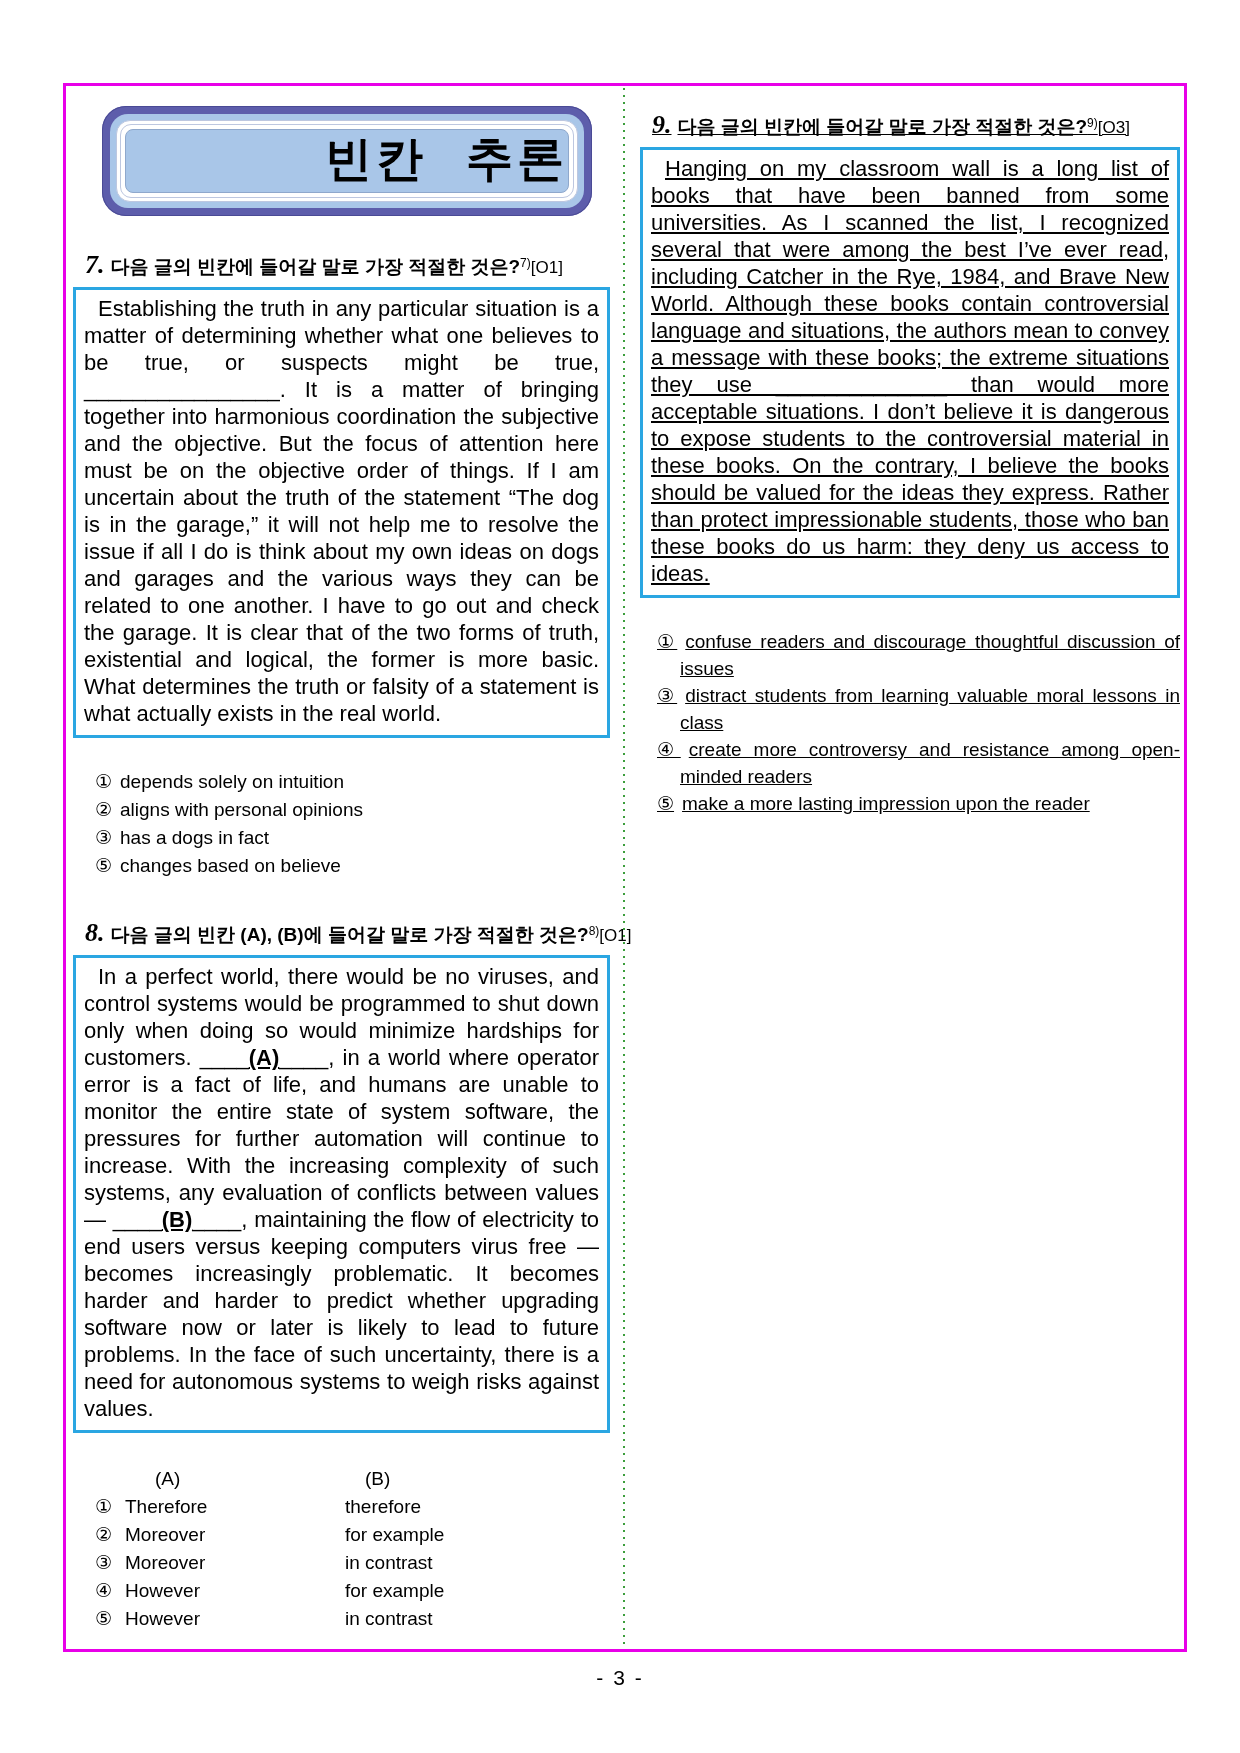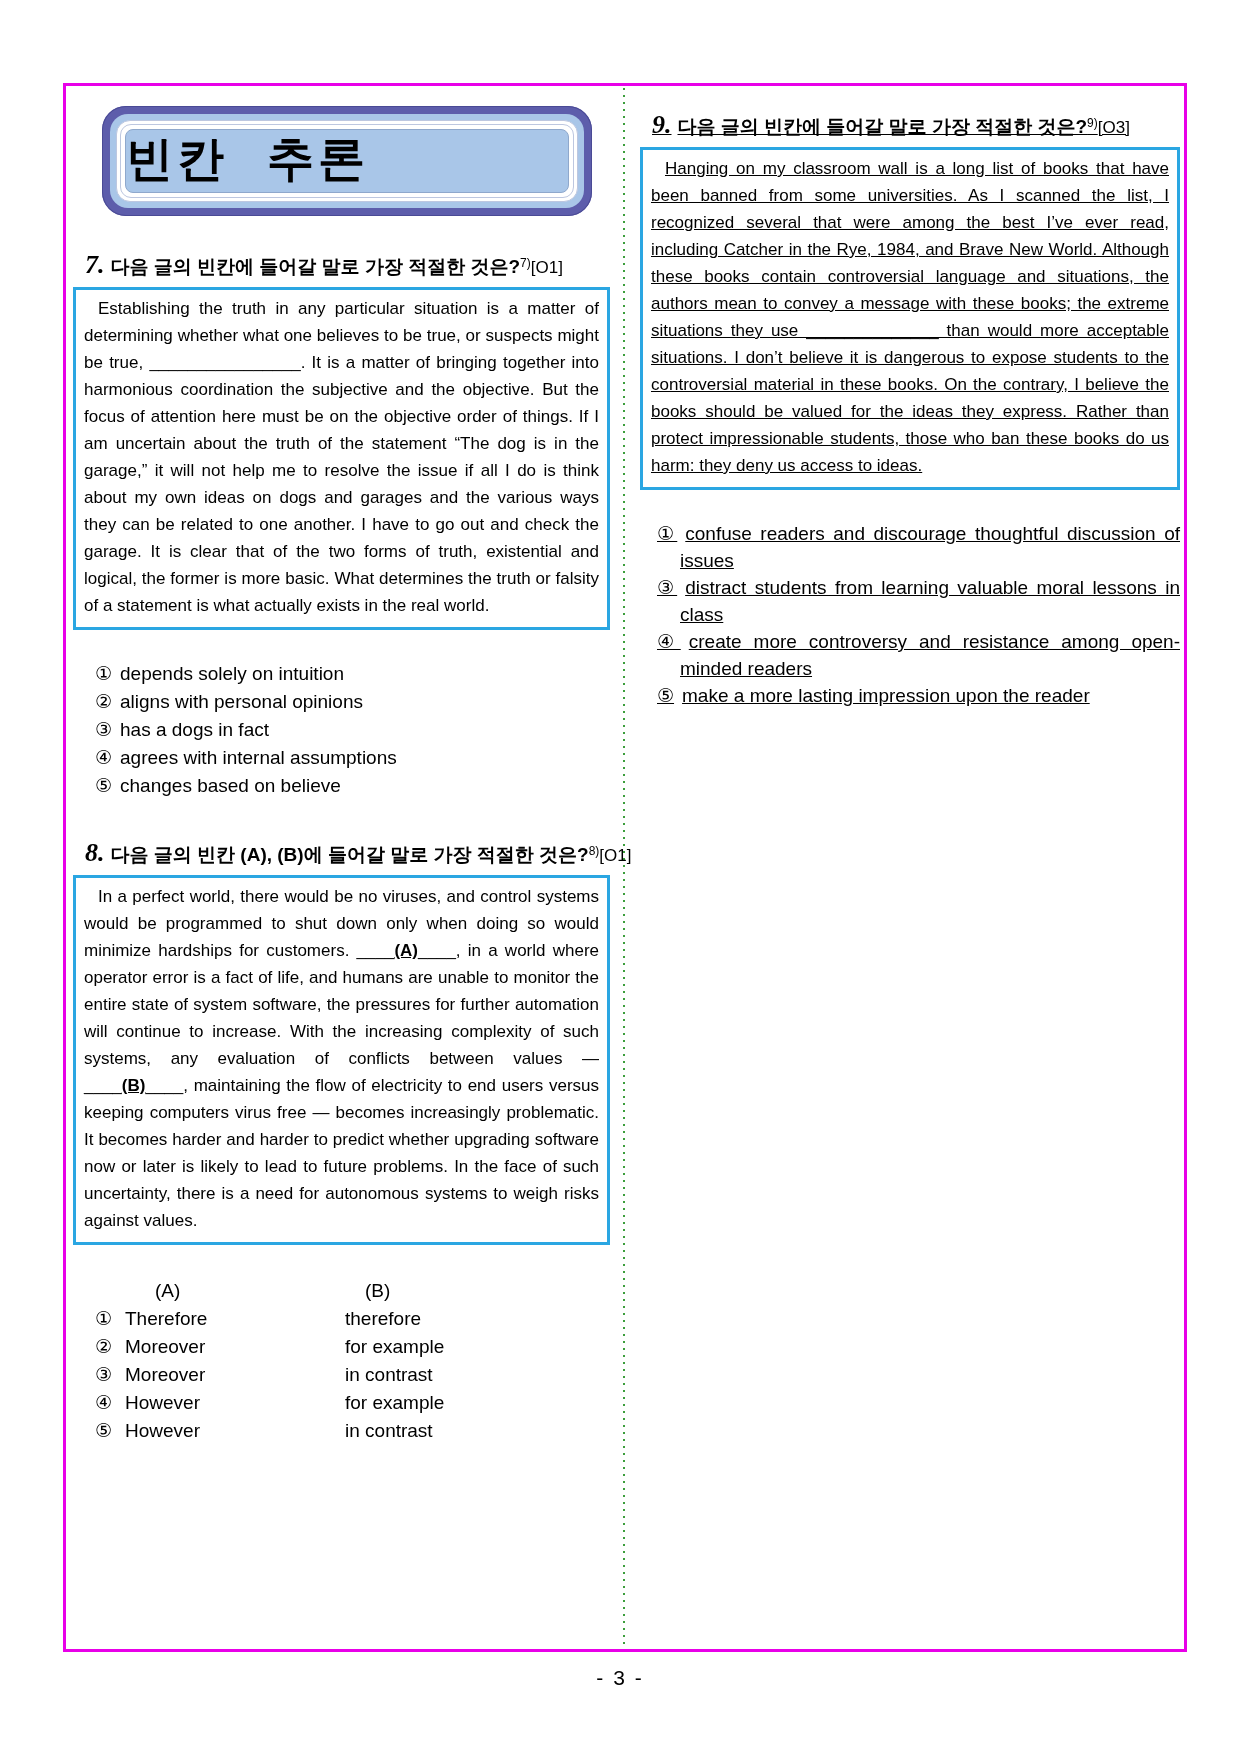--- a/index.html
+++ b/index.html
@@ -21,38 +21,38 @@
   .col-right{left:574px;top:24px;width:540px;text-decoration:underline;}
 
   
   .title-wrap{margin:0 0 34px 29px;width:490px;}
   .tf1{background:#5D5DAB;border-radius:24px;padding:8px;box-shadow:0 0 0 1px #4a4a95 inset;}
   .tf2{background:#A9C6E8;border-radius:18px;padding:6px;}
   .tf3{background:#fff;border-radius:14px;padding:3px;border:1px solid #bdc7e0;}
   .tf4{background:#fff;border-radius:11px;padding:4px;border:1px solid #bdc7e0;}
   .title-core{
     background:#A9C6E8;border-radius:8px;border:1px solid #8fa8cc;
-    text-align:left;font-size:47px;font-weight:bold;letter-spacing:4px;
+    text-align:right;font-size:47px;font-weight:bold;letter-spacing:4px;
     word-spacing:22px;padding:2px 0 6px 0;line-height:54px;
   }
 
   
   .q-head{margin:0 0 7px 12px;white-space:nowrap;}
   .q-num{
     font-family:"Liberation Serif","DejaVu Serif",serif;
     font-style:italic;font-weight:bold;font-size:26px;margin-right:6px;
   }
   .q-prompt{font-weight:bold;font-size:19px;}
   .q-sup{font-size:12px;vertical-align:super;}
   .q-tag{font-size:17px;}
 
   
   .passage-box{border:3px solid #2AA6E2;padding:5px 8px 8px 8px;background:#fff;}
   .passage{
-    margin:0;font-size:17px;line-height:27px;text-align:justify;text-indent:14px;
+    margin:0;font-size:22px;line-height:27px;text-align:justify;text-indent:14px;
   }
   .blank-label{font-weight:bold;text-decoration:underline;}
 
   
   .options{margin:30px 0 0 0;list-style:none;padding:0;font-size:19px;}
   .opt{padding-left:50px;text-indent:-28px;line-height:28px;margin:0;}
   .col-right .opt{text-align:justify;padding-left:40px;text-indent:-23px;line-height:27px;}
   .opt-num{margin-right:8px;}
 
   
@@ -94,21 +94,20 @@
       <div class="q-head">
         <span class="q-num">7.</span><span class="q-prompt">다음 글의 빈칸에 들어갈 말로 가장 적절한 것은?</span><span class="q-sup">7)</span><span class="q-tag">[O1]</span>
       </div>
       <div class="passage-box">
         <p class="passage">Establishing the truth in any particular situation is a matter of determining whether what one believes to be true, or suspects might be true, ________________. It is a matter of bringing together into harmonious coordination the subjective and the objective. But the focus of attention here must be on the objective order of things. If I am uncertain about the truth of the statement “The dog is in the garage,” it will not help me to resolve the issue if all I do is think about my own ideas on dogs and garages and the various ways they can be related to one another. I have to go out and check the garage. It is clear that of the two forms of truth, existential and logical, the former is more basic. What determines the truth or falsity of a statement is what actually exists in the real world.</p>
       </div>
       <ul class="options">
         <li class="opt"><span class="opt-num">①</span><span>depends solely on intuition</span></li>
         <li class="opt"><span class="opt-num">②</span><span>aligns with personal opinions</span></li>
         <li class="opt"><span class="opt-num">③</span><span>has a dogs in fact</span></li>
-        <li class="opt"><span class="opt-num">④</span><span>agrees with internal assumptions</span></li>
         <li class="opt"><span class="opt-num">⑤</span><span>changes based on believe</span></li>
       </ul>
     </div>
 
     <div class="q-block">
       <div class="q-head">
         <span class="q-num">8.</span><span class="q-prompt">다음 글의 빈칸 (A), (B)에 들어갈 말로 가장 적절한 것은?</span><span class="q-sup">8)</span><span class="q-tag">[O1]</span>
       </div>
       <div class="passage-box">
         <p class="passage"><span>In a perfect world, there would be no viruses, and control systems would be programmed to shut down only when doing so would minimize hardships for customers. </span><span>____</span><span class="blank-label">(A)</span><span>____</span><span>, in a world where operator error is a fact of life, and humans are unable to monitor the entire state of system software, the pressures for further automation will continue to increase. With the increasing complexity of such systems, any evaluation of conflicts between values — </span><span>____</span><span class="blank-label">(B)</span><span>____</span><span>, maintaining the flow of electricity to end users versus keeping computers virus free — becomes increasingly problematic. It becomes harder and harder to predict whether upgrading software now or later is likely to lead to future problems. In the face of such uncertainty, there is a need for autonomous systems to weigh risks against values.</span></p>

